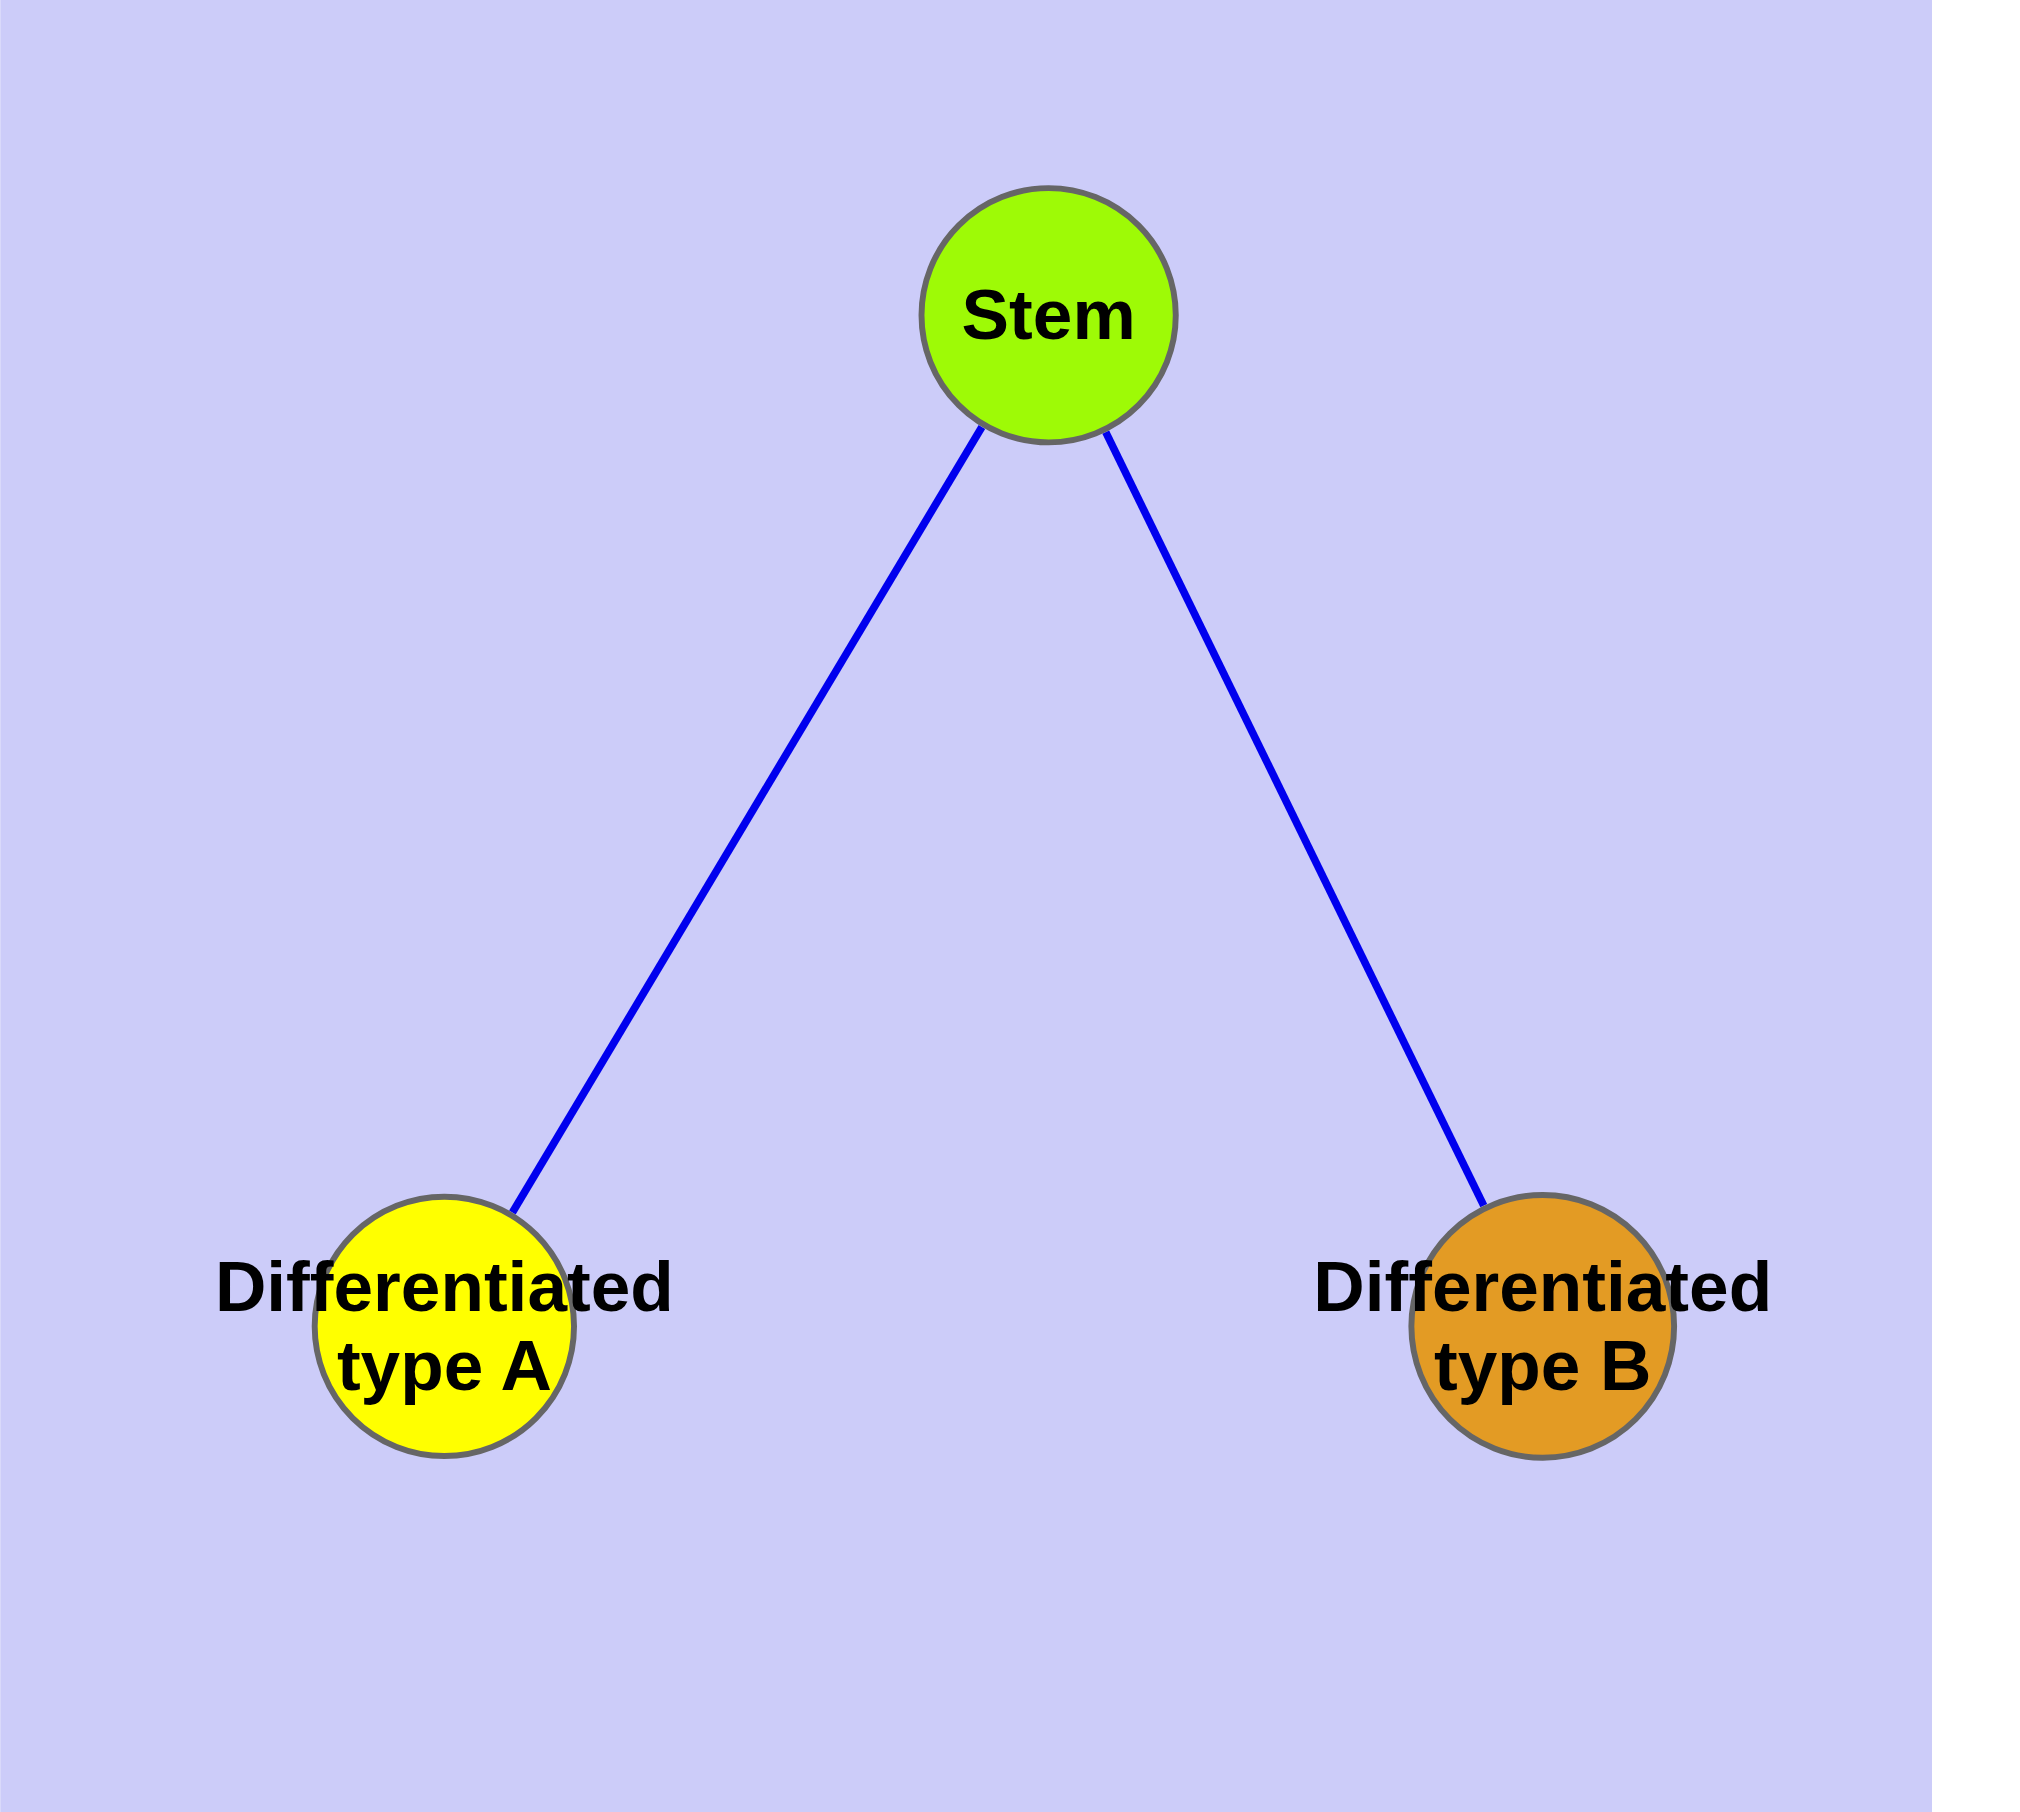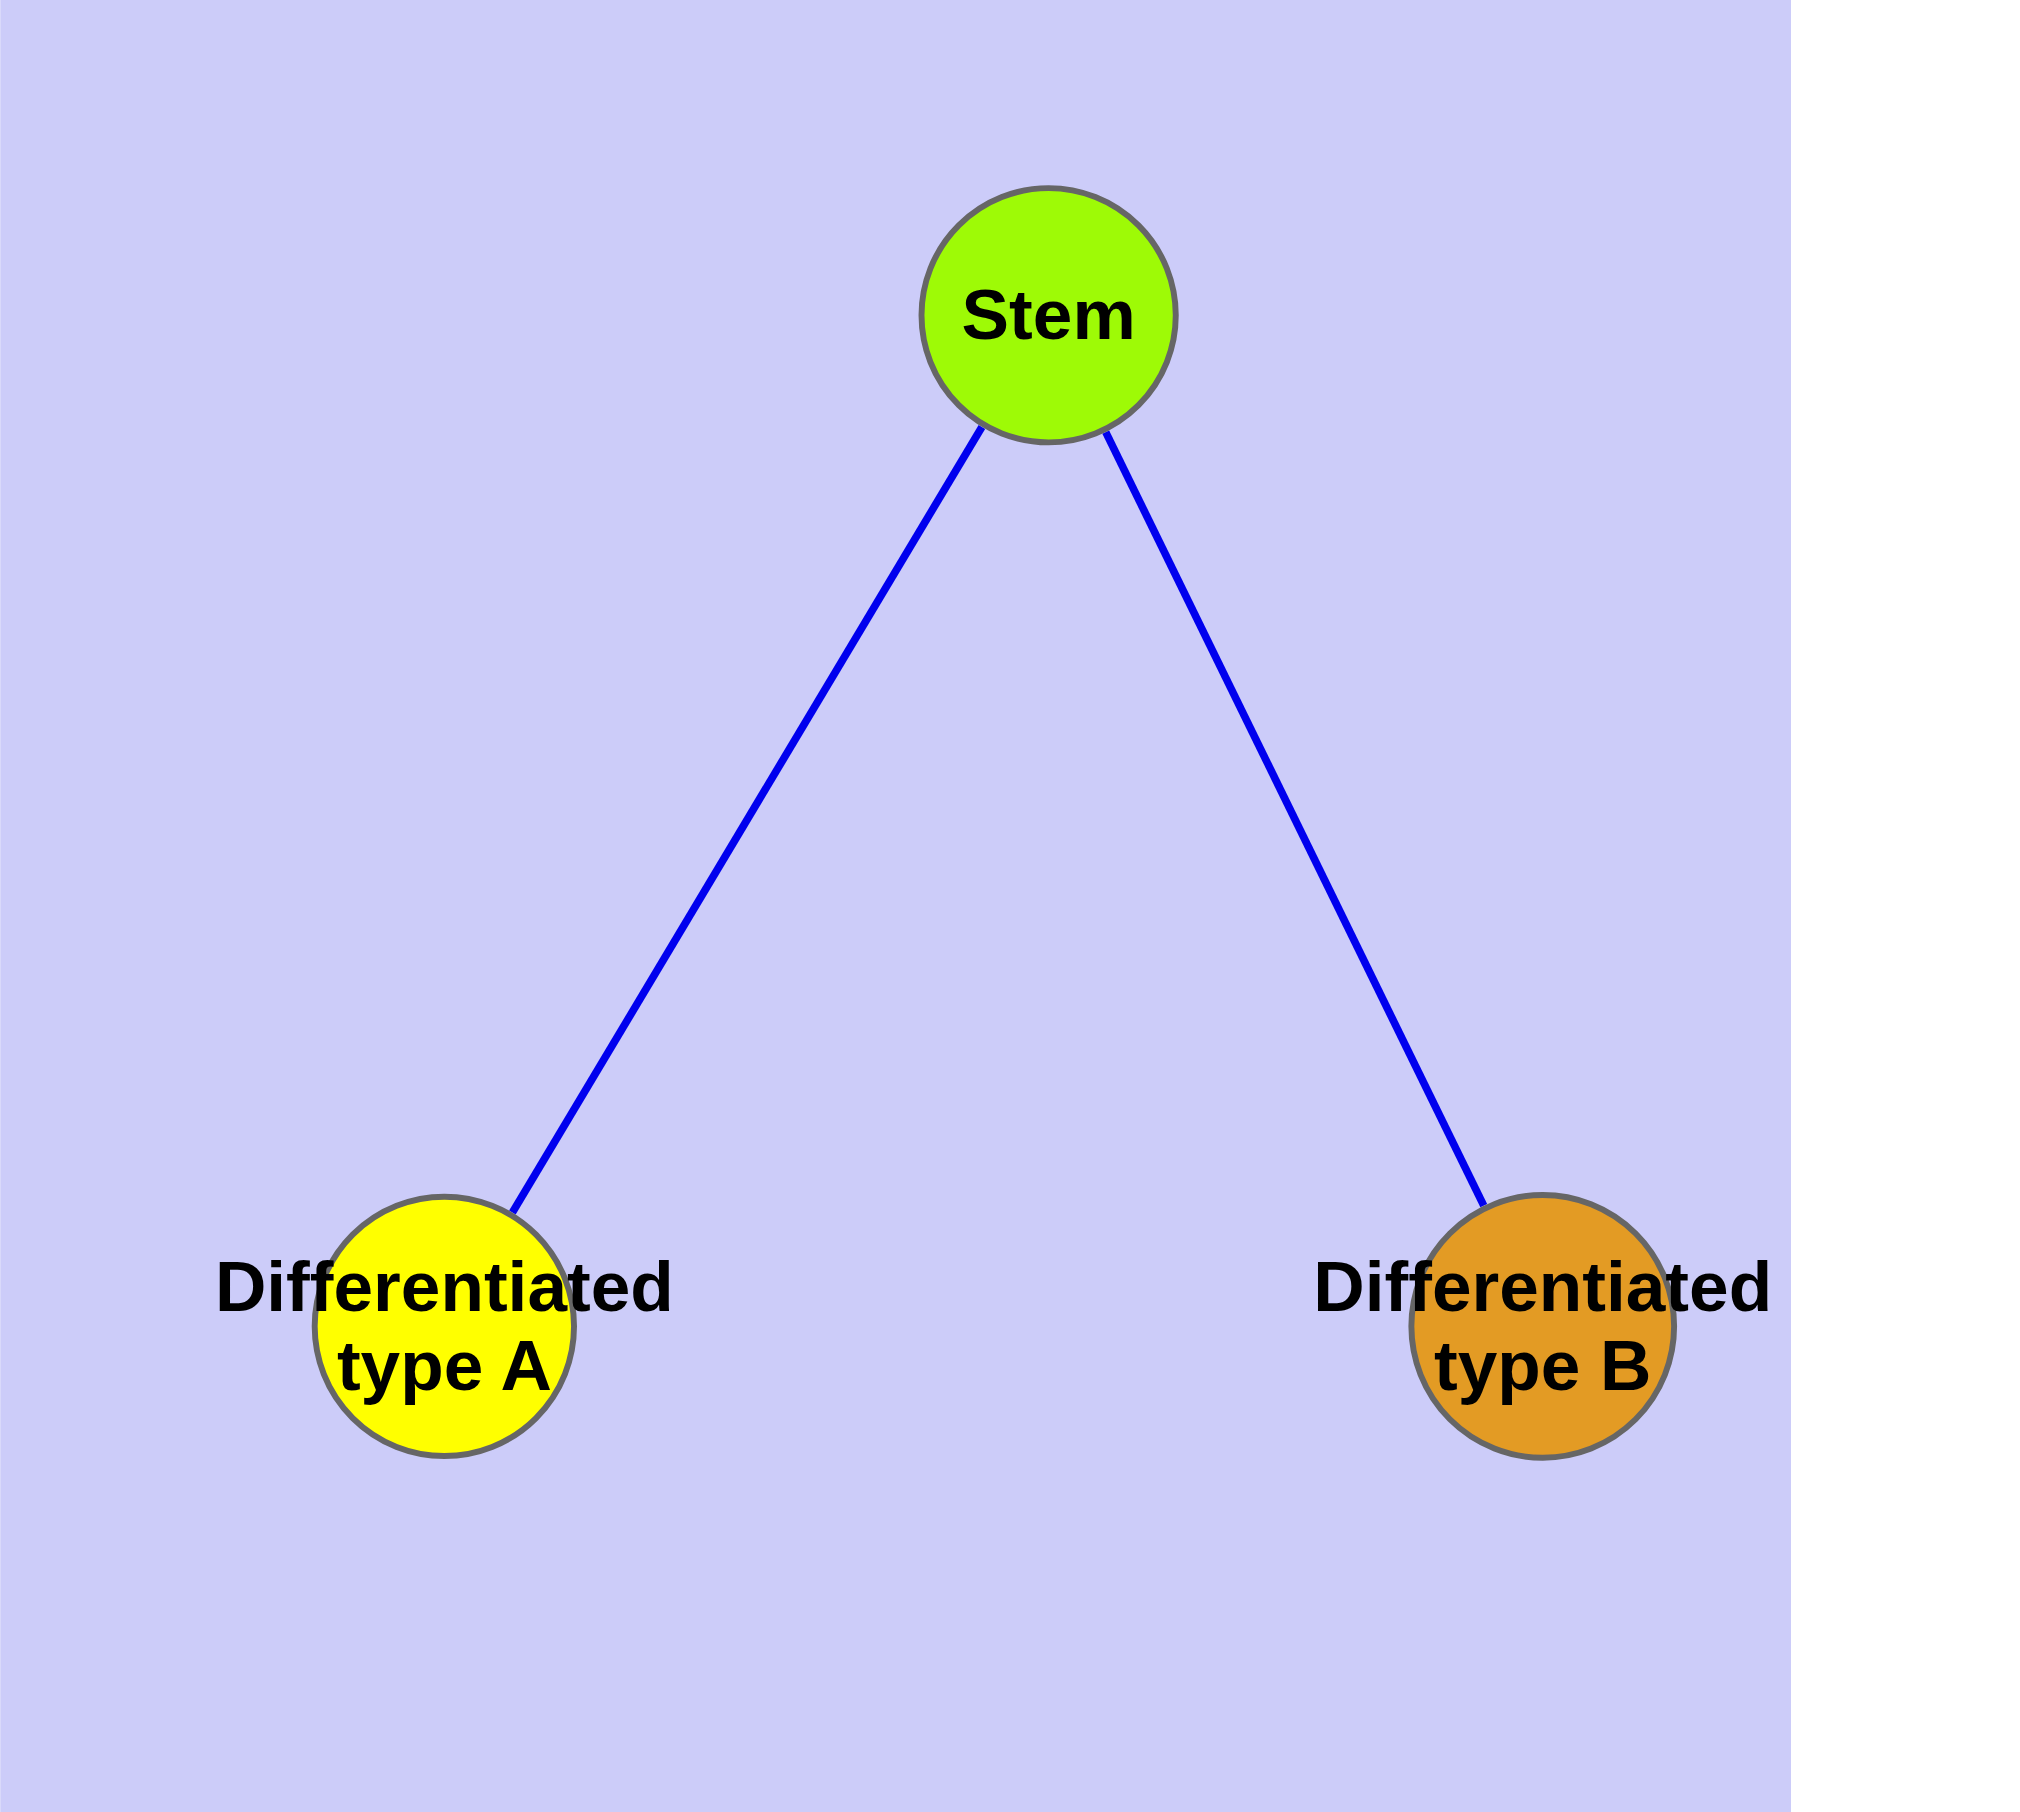--- a/index.html
+++ b/index.html
@@ -2,21 +2,21 @@
 <html style="font-size:13.6px"><head>
 <meta charset="utf-8">
 <style>
   html, body {
     margin: 0;
     padding: 0;
     background: #ffffff;
   }
   #canvas {
     position: relative;
-    width: 1791px;
+    width: 1932px;
     height: 1812px;
     overflow: hidden;
     font-family: "Liberation Sans", sans-serif;
   }
   #graph-svg {
     position: absolute;
     top: 0;
     left: 0;
     width: 2021px;
     height: 1812px;

